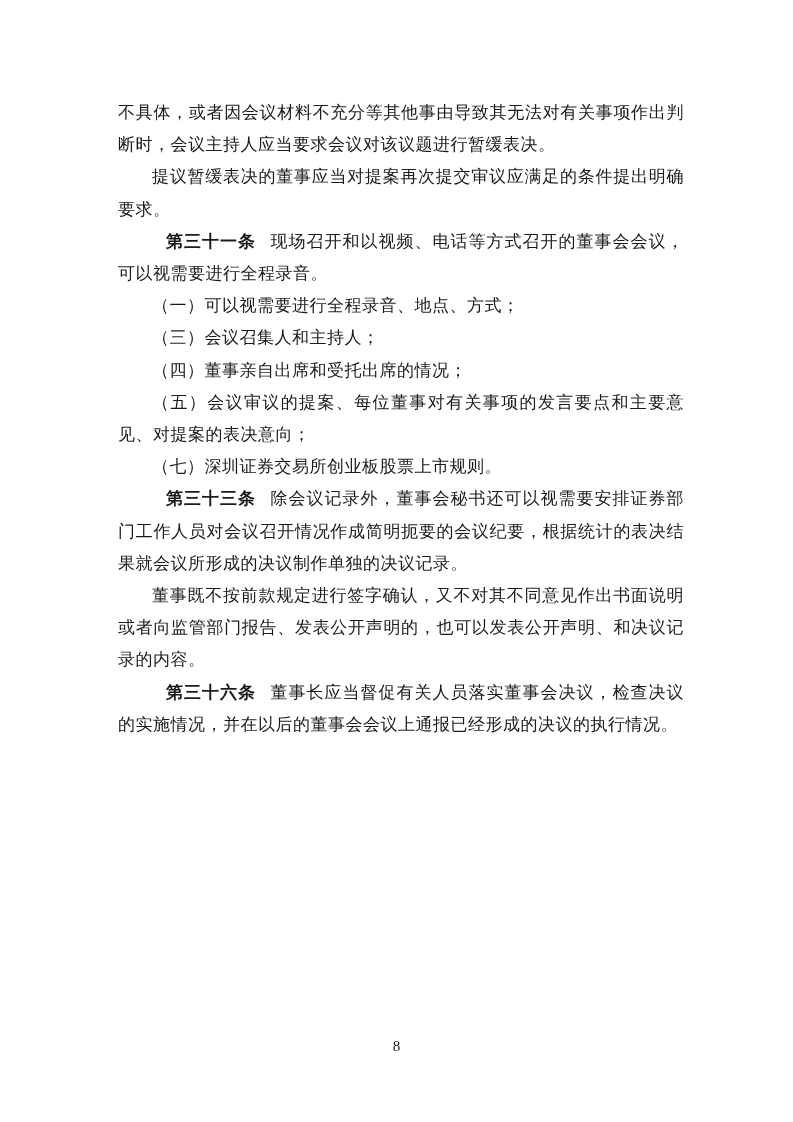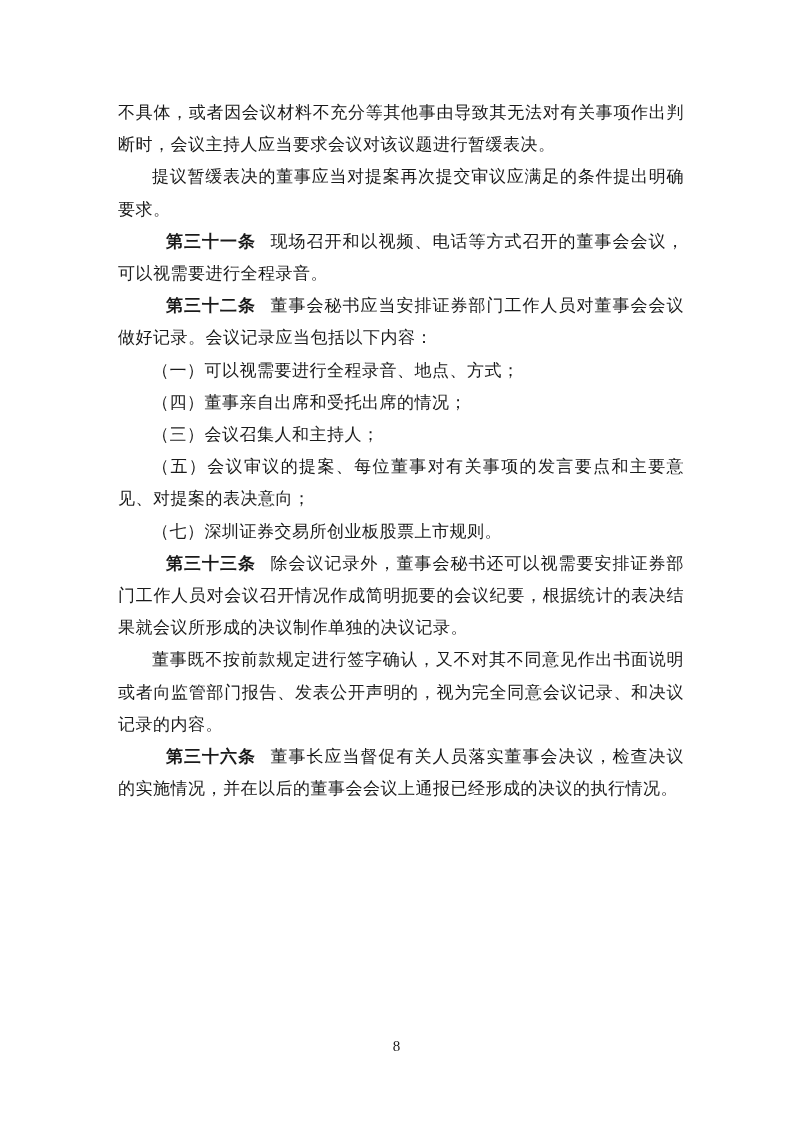--- a/index.html
+++ b/index.html
@@ -49,24 +49,23 @@
   }
 </style>
 </head>
 <body>
 
 <div class="page">
   <div class="doc-body">
       <p class="para">不具体，或者因会议材料不充分等其他事由导致其无法对有关事项作出判断时，会议主持人应当要求会议对该议题进行暂缓表决。</p>
       <p class="para indent">提议暂缓表决的董事应当对提案再次提交审议应满足的条件提出明确要求。</p>
       <p class="para indent"><span class="article-lead">第三十一条</span>现场召开和以视频、电话等方式召开的董事会会议，可以视需要进行全程录音。</p>
-      <p class="para indent"><span class="article-lead">第三十二条</span>董事会秘书应当安排证券部门工作人员对董事会会议做好记录。会议记录应当包括以下内容：</p>
       <p class="para indent">（一）可以视需要进行全程录音、地点、方式；</p>
+      <p class="para indent">（三）会议召集人和主持人；</p>
       <p class="para indent">（四）董事亲自出席和受托出席的情况；</p>
-      <p class="para indent">（三）会议召集人和主持人；</p>
       <p class="para indent">（五）会议审议的提案、每位董事对有关事项的发言要点和主要意见、对提案的表决意向；</p>
       <p class="para indent">（七）深圳证券交易所创业板股票上市规则。</p>
       <p class="para indent"><span class="article-lead">第三十三条</span>除会议记录外，董事会秘书还可以视需要安排证券部门工作人员对会议召开情况作成简明扼要的会议纪要，根据统计的表决结果就会议所形成的决议制作单独的决议记录。</p>
-      <p class="para indent">董事既不按前款规定进行签字确认，又不对其不同意见作出书面说明或者向监管部门报告、发表公开声明的，视为完全同意会议记录、和决议记录的内容。</p>
+      <p class="para indent">董事既不按前款规定进行签字确认，又不对其不同意见作出书面说明或者向监管部门报告、发表公开声明的，也可以发表公开声明、和决议记录的内容。</p>
       <p class="para indent"><span class="article-lead">第三十六条</span>董事长应当督促有关人员落实董事会决议，检查决议的实施情况，并在以后的董事会会议上通报已经形成的决议的执行情况。</p>
     </div>
   <div class="page-footer">8</div>
 </div>
 
 </body></html>

